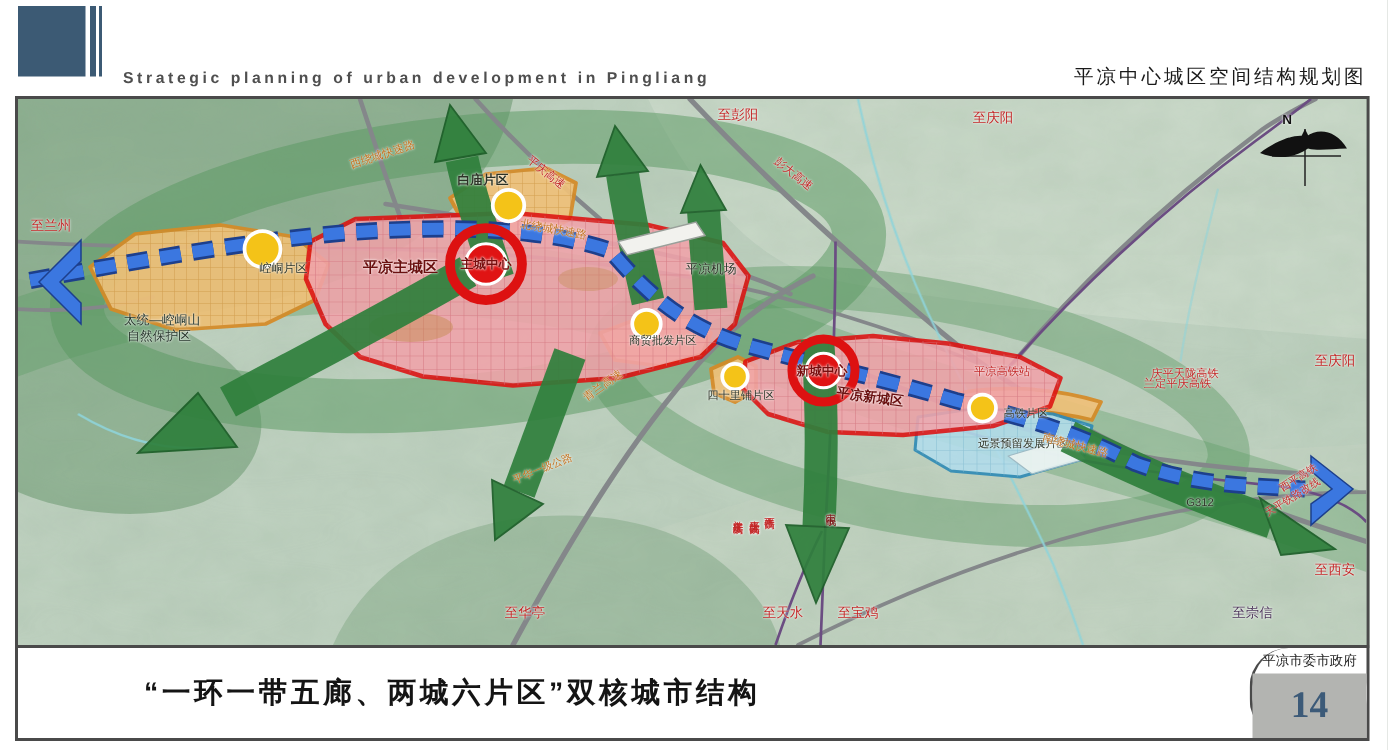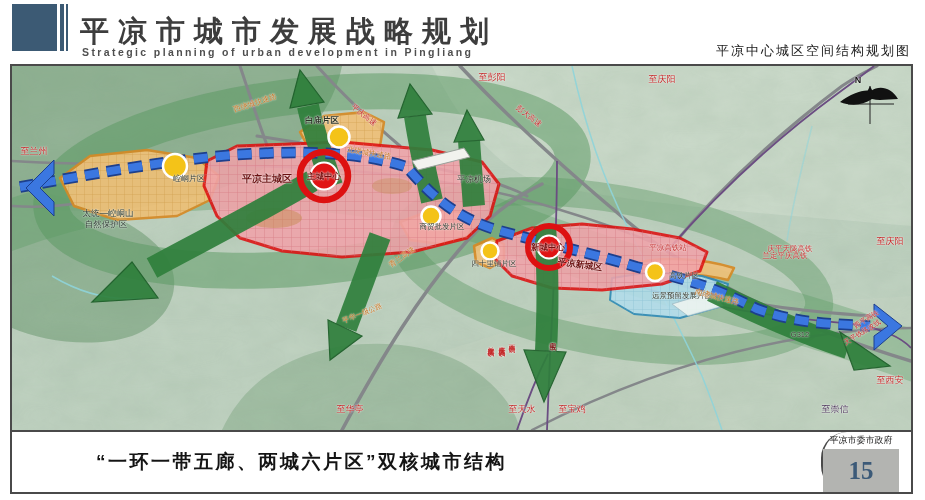--- a/index.html
+++ b/index.html
@@ -17,35 +17,34 @@
   
   .map{left:10px;top:64px;width:899px;height:364px;border:2px solid #4a4a4a;background:#bccfbd;overflow:hidden;}
   .map svg{position:absolute;left:0;top:0;}
   .map-label{position:absolute;white-space:nowrap;line-height:1;z-index:6;
              text-shadow:0 0 2px rgba(255,255,255,.85),0 0 1px rgba(255,255,255,.9);}
   .map-label.vert{writing-mode:vertical-rl;text-orientation:upright;letter-spacing:0.5px;}
   
   .footer{left:10px;top:430px;width:899px;height:60px;border:2px solid #4a4a4a;background:#ffffff;}
   .caption{position:absolute;left:84px;top:50%;transform:translateY(-50%);
            font-size:19px;font-weight:bold;color:#141414;letter-spacing:2.5px;white-space:nowrap;}
-  .agency-box{position:absolute;right:12px;top:0;width:76px;height:100%;border-left:2px solid #4a4a4a;background:#fff;border-radius:26px;}
+  .agency-box{position:absolute;right:0;top:0;width:76px;height:100%;border-left:2px solid #4a4a4a;background:#fff;border-radius:26px;}
   .agency{height:15px;padding-top:2px;font-size:9px;color:#222;text-align:center;letter-spacing:0;white-space:nowrap;}
   .pagenum{position:absolute;left:0;right:0;top:17px;bottom:0;background:#b3b4b1;
            display:flex;align-items:center;justify-content:center;
            font-size:25px;font-weight:bold;color:#3c5a78;font-family:"Liberation Serif","DejaVu Serif",serif;}
 </style>
 </head>
 <body>
 
 <div class="page">
 
   <div class="abs hdr-square"></div>
   <div class="abs hdr-bar1"></div>
   <div class="abs hdr-bar2"></div>
-  <div class="abs hdr-title">平凉市城市发展战略规划</div>
   <div class="abs hdr-sub">Strategic planning of urban development in Pingliang</div>
   <div class="abs hdr-right">平凉中心城区空间结构规划图</div>
 
   <div class="abs map" id="map">
     <svg width="899" height="364" viewBox="0 0 899 364">
       <defs>
         <filter id="terr" x="0" y="0" width="100%" height="100%">
           <feTurbulence type="fractalNoise" baseFrequency="0.03 0.045" numOctaves="4" seed="7"></feTurbulence>
           <feColorMatrix type="matrix" values="0 0 0 0 0.18  0 0 0 0 0.30  0 0 0 0 0.20  0 0 0 0.6 0"></feColorMatrix>
         </filter>
@@ -221,17 +220,17 @@
       <span class="map-label vert" style="left: 490px; top: 277px; color: rgb(194, 38, 38); font-size: 7px; transform: translate(-50%, -50%);">庆平天陇高铁</span>
       <span class="map-label vert" style="left: 500px; top: 274px; color: rgb(194, 38, 38); font-size: 7px; transform: translate(-50%, -50%);">西平高铁</span>
       <span class="map-label vert" style="left: 541px; top: 272px; color: rgb(122, 21, 21); font-size: 7px; transform: translate(-50%, -50%);">宝中二线</span>
       <span class="map-label" style="left: 350px; top: 247px; color: rgb(194, 112, 29); font-size: 7px; transform: translate(-50%, -50%) rotate(-22deg);">平华一级公路</span>
     </div>
 
   <div class="abs footer">
     <div class="caption">“一环一带五廊、两城六片区”双核城市结构</div>
     <div class="agency-box">
       <div class="agency">平凉市委市政府</div>
-      <div class="pagenum">15</div>
+      <div class="pagenum">14</div>
     </div>
   </div>
 
 </div>
 
 </body></html>

